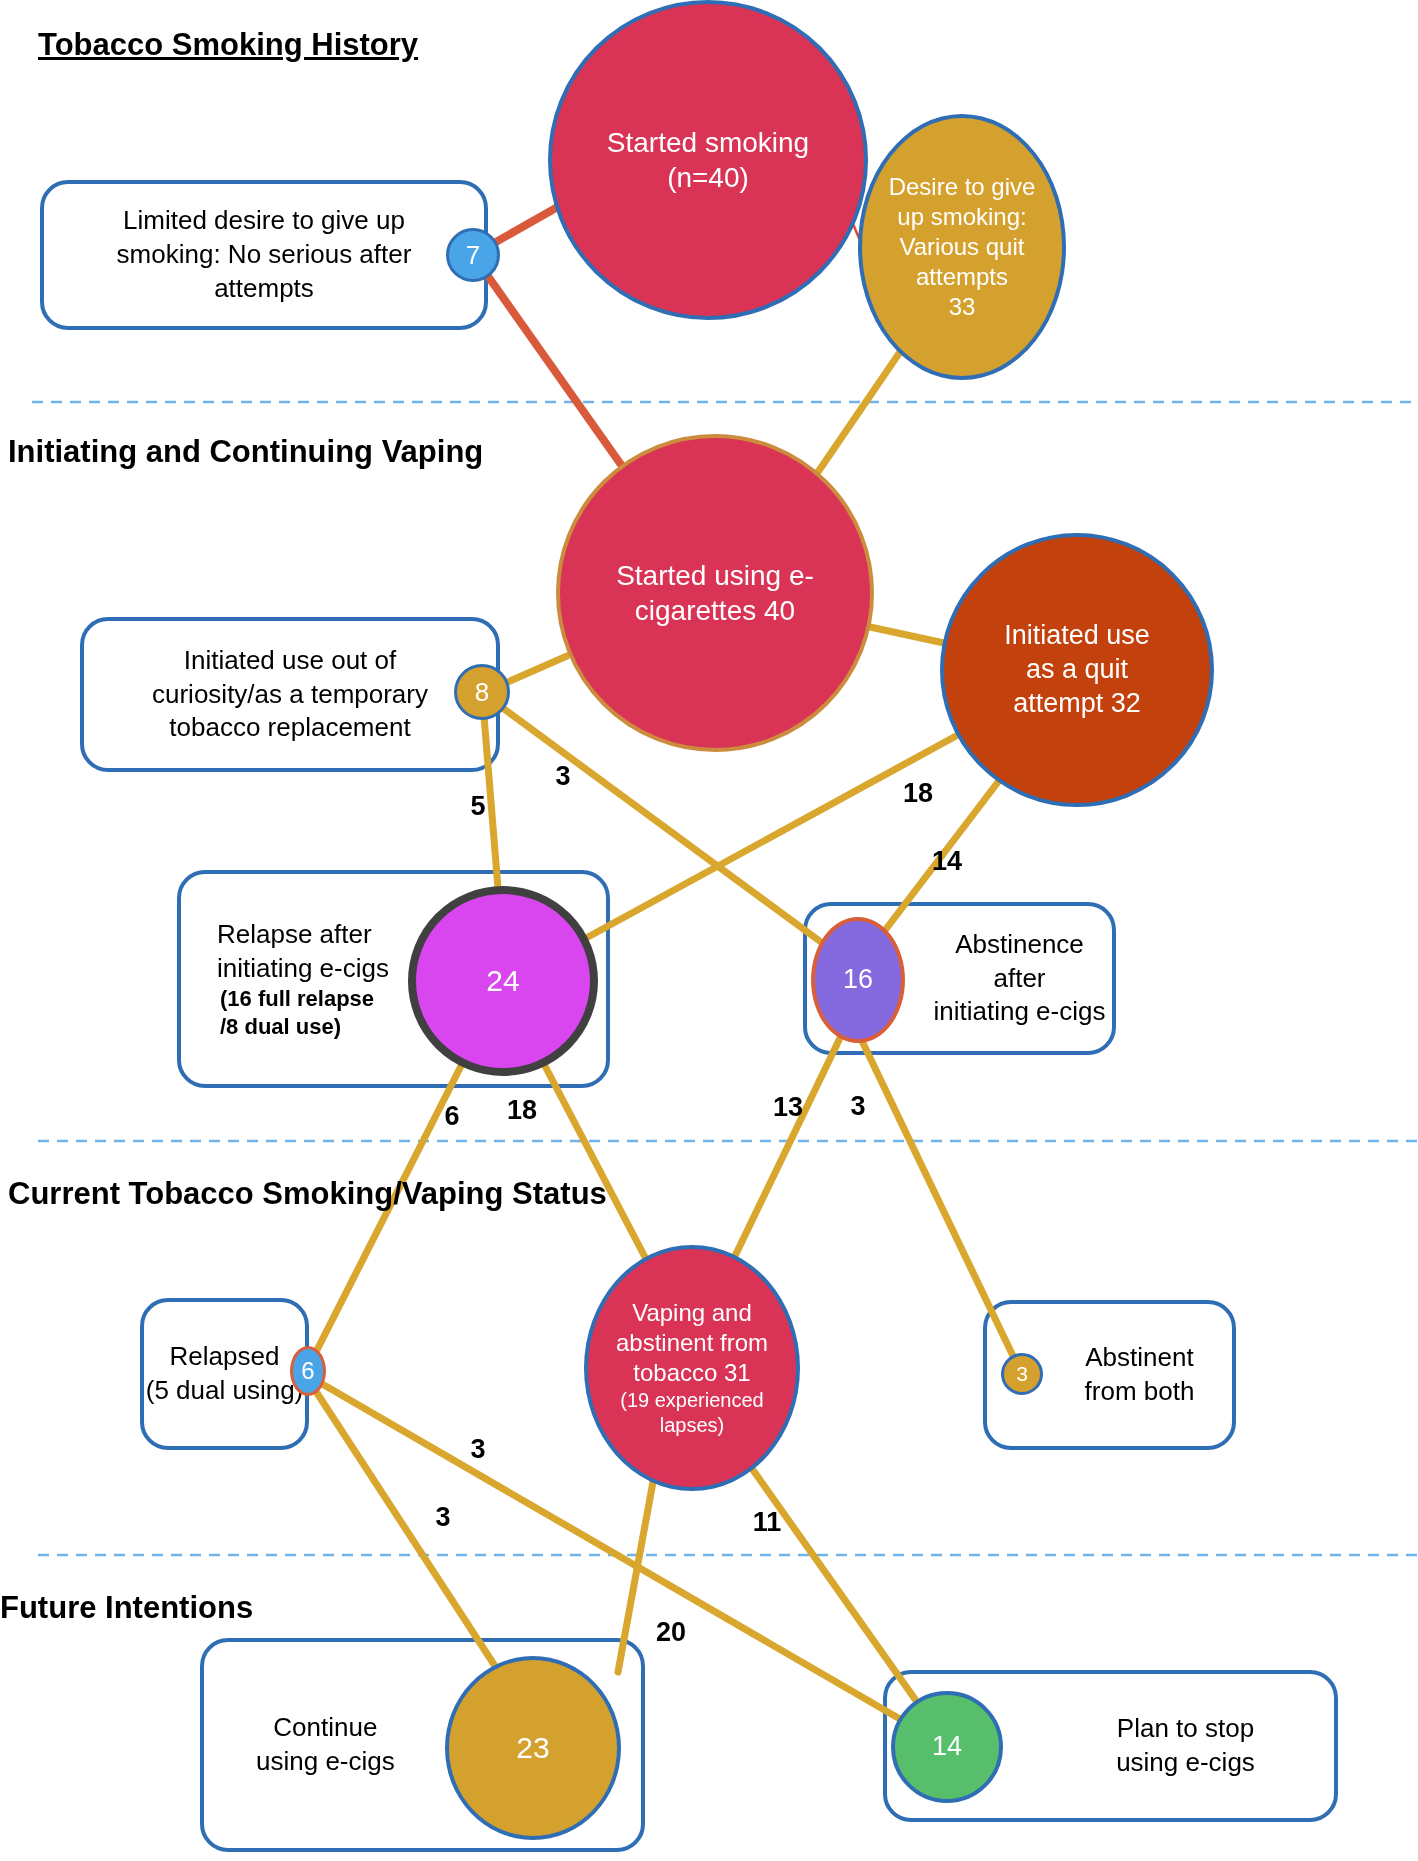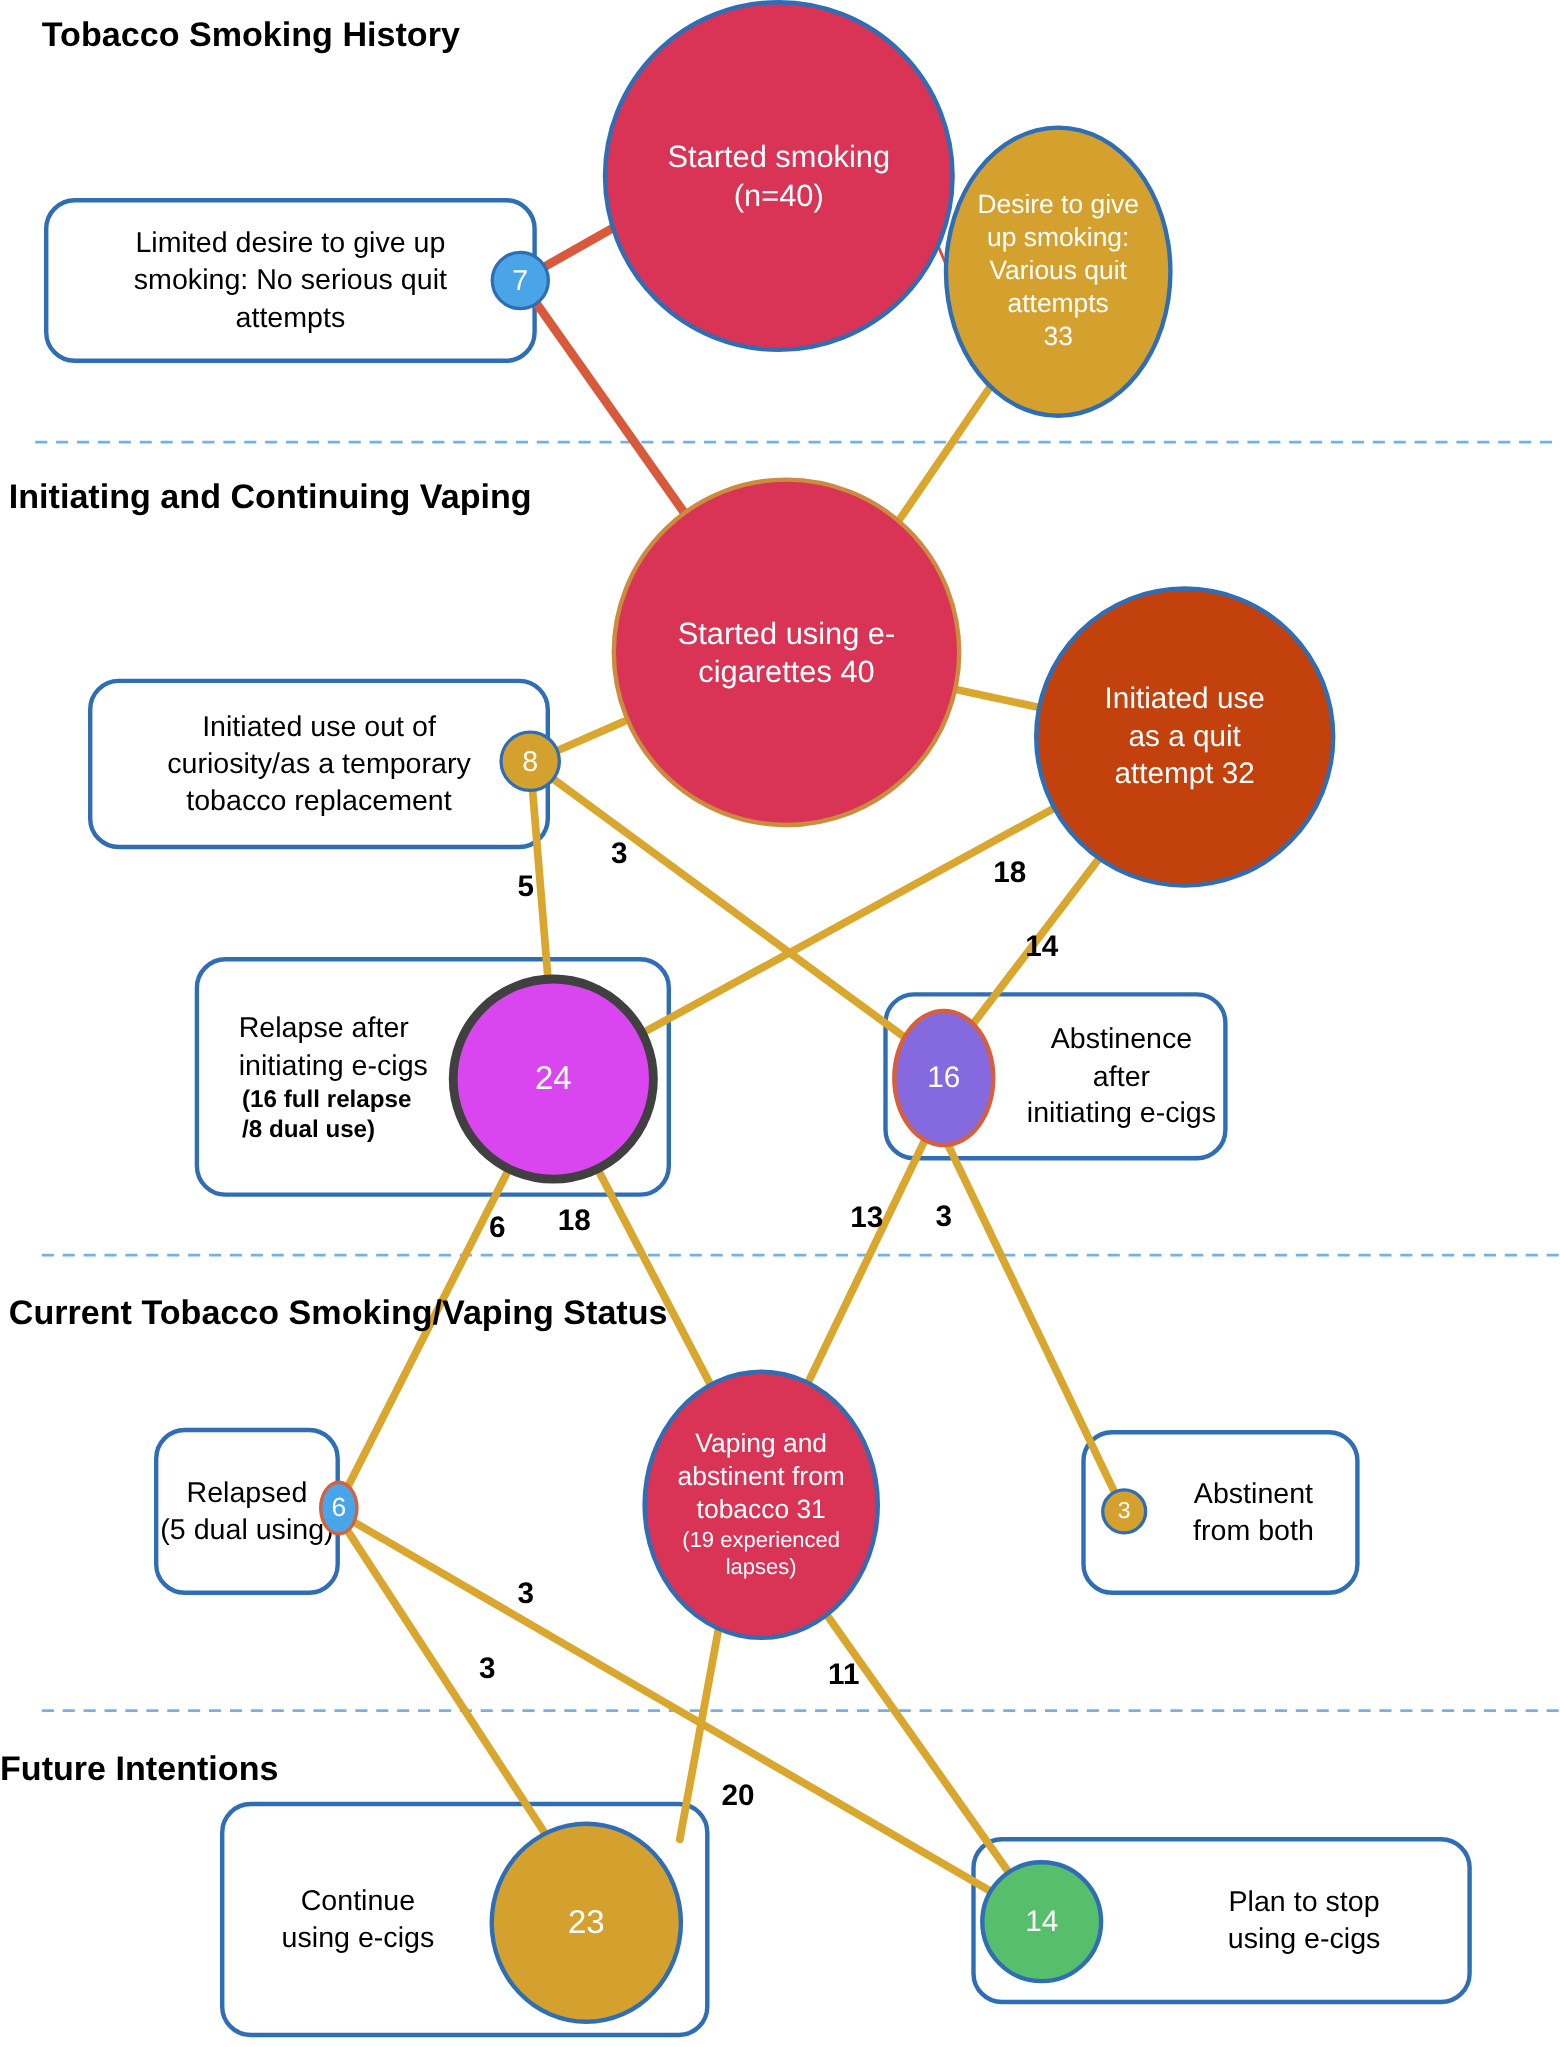--- a/index.html
+++ b/index.html
@@ -54,21 +54,21 @@
   .n-continue .label{padding-left:52px;}
   .n-circle23{left:445px;top:1656px;width:176px;height:184px;background:#D5A12E;border:4px solid #2F6EB5;font-size:30px;}
   .n-plan-stop{left:883px;top:1670px;width:455px;height:152px;padding-left:150px;}
   .n-circle14{left:891px;top:1691px;width:112px;height:112px;background:#57BE6C;border:4px solid #2F6EB5;font-size:27px;}
 </style>
 </head>
 <body>
 
 <div class="canvas">
 
-  <div class="heading" style="left:38px;top:14px;">Tobacco Smoking History</div>
+  <div class="heading" style="left:38px;top:27px;text-decoration:underline;">Tobacco Smoking History</div>
   <div class="heading" style="left:8px;top:434px;">Initiating  and Continuing Vaping</div>
   <div class="heading" style="left:8px;top:1176px;">Current Tobacco Smoking/Vaping Status</div>
   <div class="heading" style="left:0px;top:1590px;">Future Intentions</div>
 
   <svg class="edges" width="1418" height="1861" viewBox="0 0 1418 1861">
 
     <line x1="32" y1="402" x2="1418" y2="402" stroke="#6FB3EA" stroke-width="2.5" stroke-dasharray="11 8"></line>
     <line x1="38" y1="1141" x2="1418" y2="1141" stroke="#6FB3EA" stroke-width="2.5" stroke-dasharray="11 8"></line>
     <line x1="38" y1="1555" x2="1418" y2="1555" stroke="#6FB3EA" stroke-width="2.5" stroke-dasharray="11 8"></line>
 
@@ -90,21 +90,21 @@
     <line x1="862" y1="1041" x2="1013" y2="1356" stroke="#D9A62E" stroke-width="7" stroke-linecap="round"></line>
 
     <line x1="317" y1="1393" x2="495" y2="1666" stroke="#D9A62E" stroke-width="7" stroke-linecap="round"></line>
     <line x1="324" y1="1385" x2="900" y2="1719" stroke="#D9A62E" stroke-width="7" stroke-linecap="round"></line>
     <line x1="653" y1="1482" x2="618" y2="1672" stroke="#D9A62E" stroke-width="7" stroke-linecap="round"></line>
     <line x1="753" y1="1470" x2="917" y2="1702" stroke="#D9A62E" stroke-width="7" stroke-linecap="round"></line>
   </svg>
 
   <div class="box n-limited-desire">
     <div class="label">Limited desire to give up
-smoking: No serious quit
+smoking: No serious after
 attempts</div>
   </div>
   <div class="box n-curiosity">
     <div class="label">Initiated use out of
 curiosity/as a temporary
 tobacco replacement</div>
   </div>
   <div class="box n-relapse">
     <div>
       <div class="label">Relapse after

